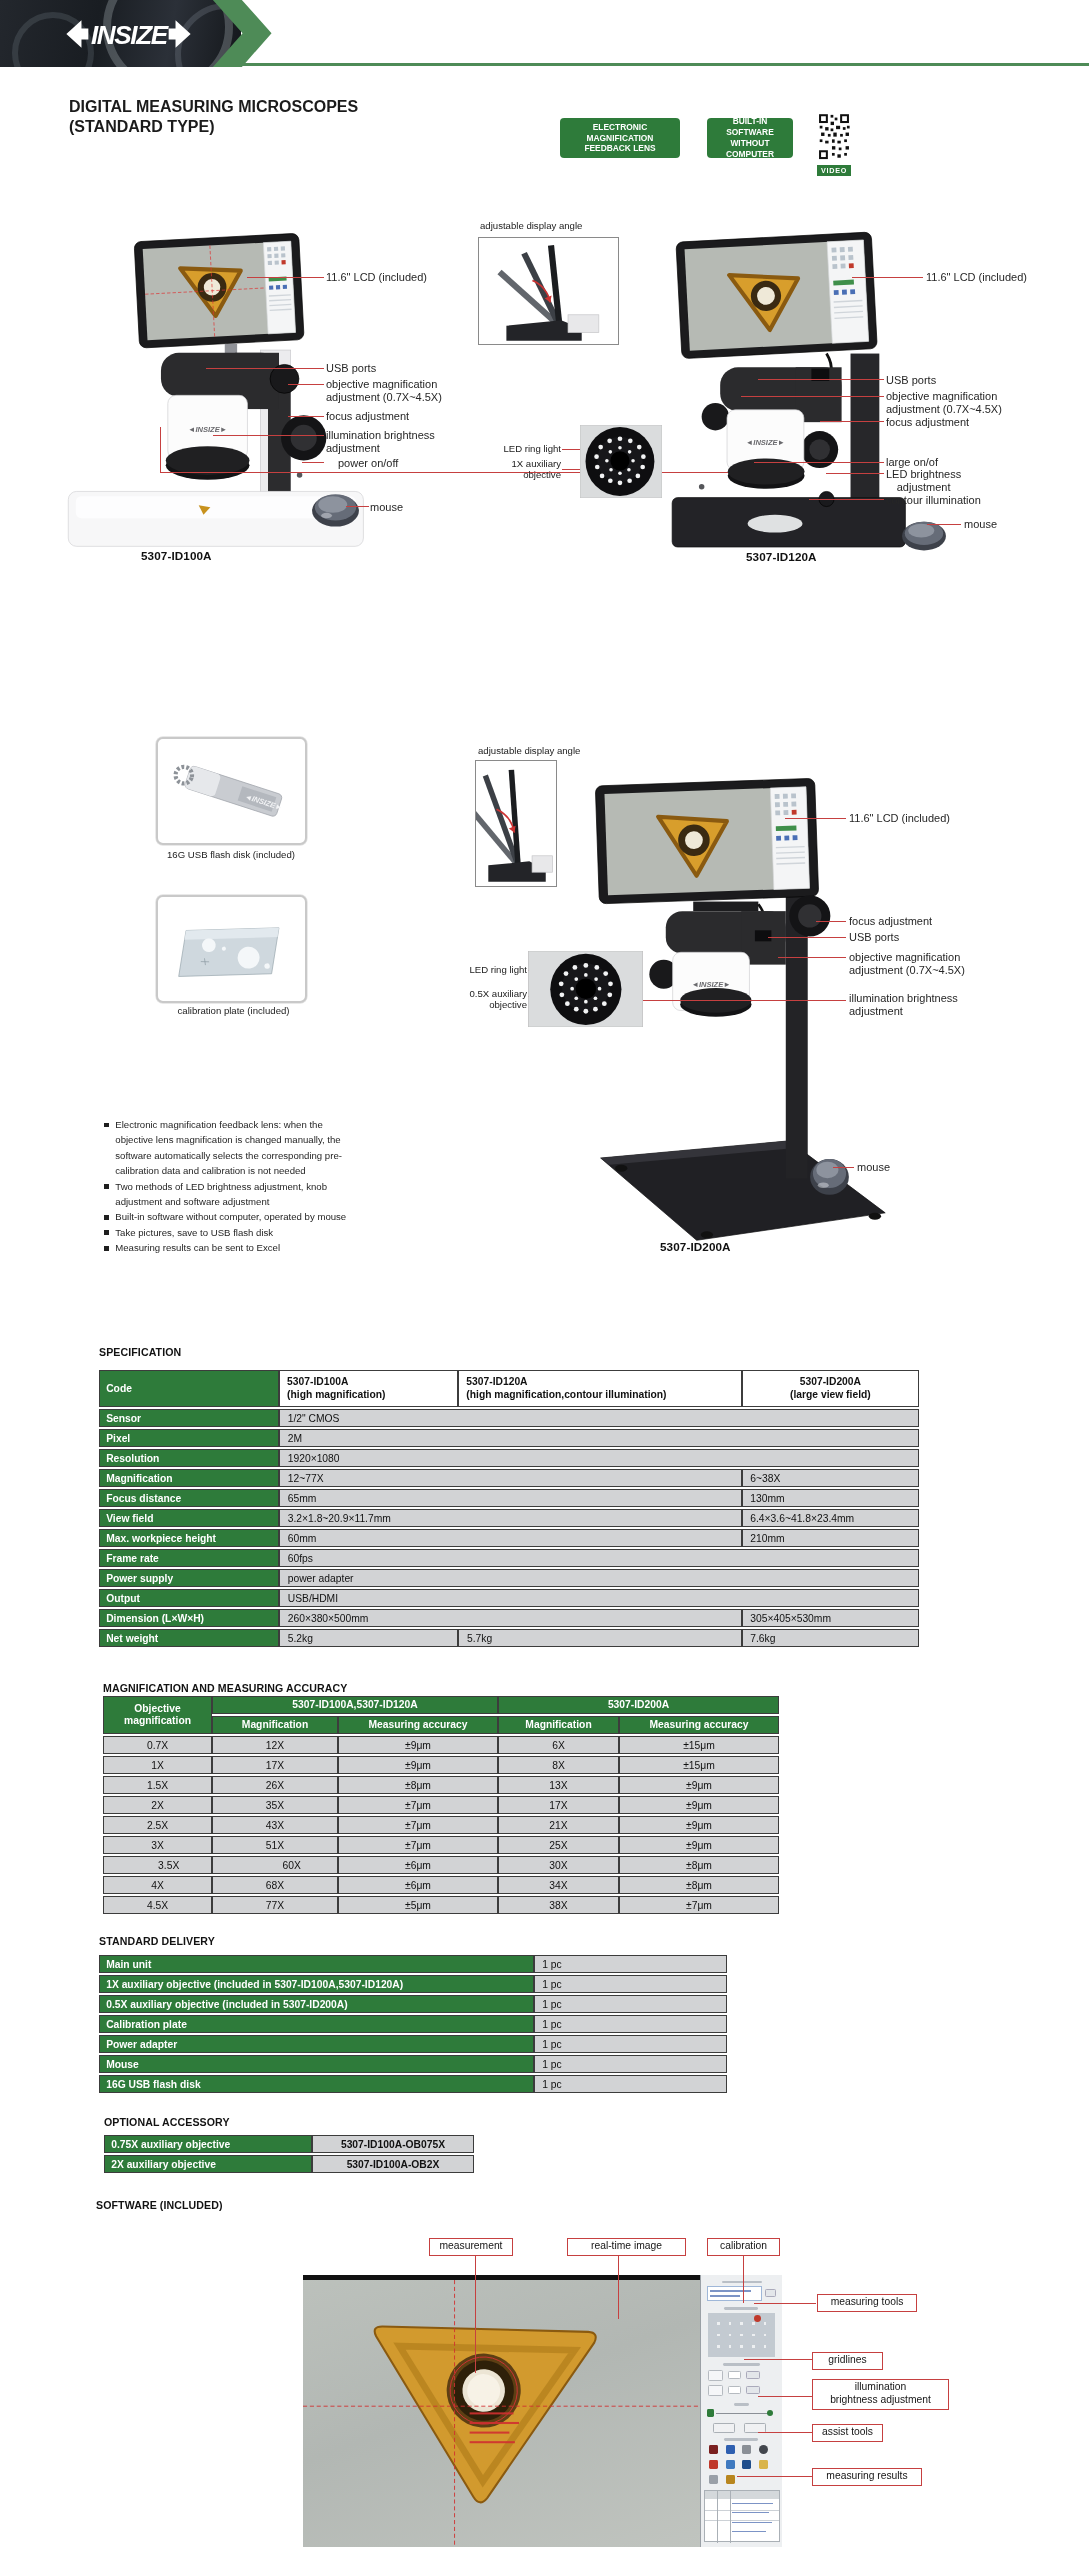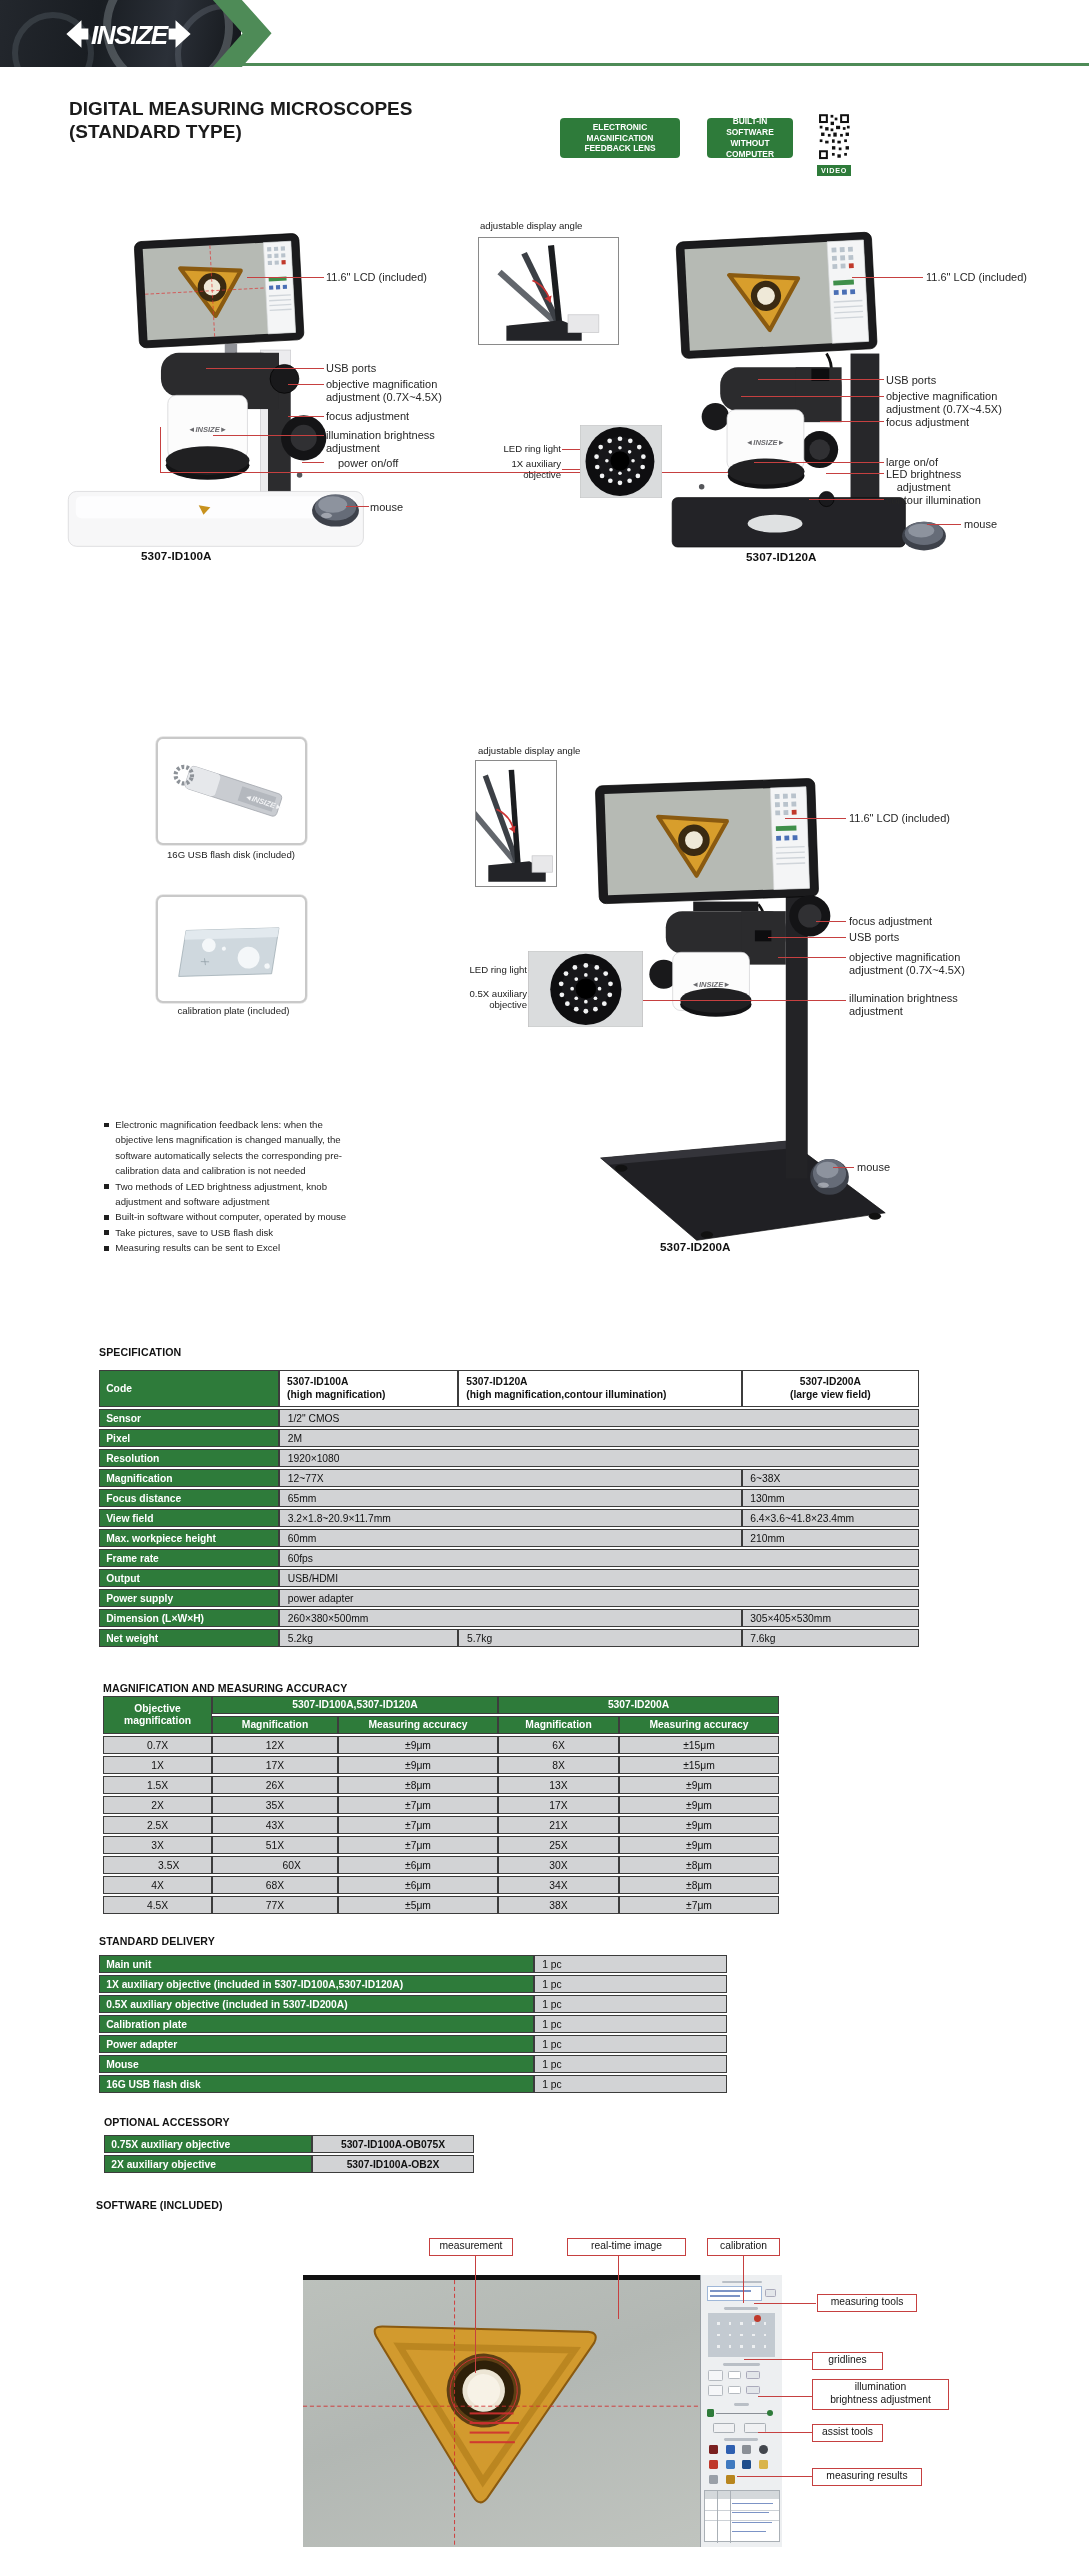--- a/index.html
+++ b/index.html
@@ -7,21 +7,21 @@
   .page { position:relative; width:1089px; height:2576px; background:#fff; overflow:hidden; }
   .abs { position:absolute; }
 
   
   .hdr-photo { left:0; top:0; width:241px; height:67px; background:linear-gradient(100deg,#23272d 0%,#191d22 40%,#2b3038 70%,#14171b 100%); overflow:hidden; }
   .circ { position:absolute; border-radius:50%; }
   .hdr-line { left:233px; top:63px; width:856px; height:3.4px; background:#4e8b57; }
   .badge { background:#2e7b3a; color:#fff; border-radius:4.1px; display:flex; align-items:center; justify-content:center; text-align:center; font-size:8.4px; font-weight:600; line-height:1.3; padding:2.7px 4.1px; white-space:pre-line; }
   .qr-video { background:#2e7b3a; color:#fff; font-size:7.2px; font-weight:bold; text-align:center; line-height:11px; letter-spacing:0.7px; }
 
-  .page-title { left:69px; top:97px; font-size:19px; font-weight:800; line-height:1.23; color:#1b1b1b; }
+  .page-title { left:69px; top:97px; font-size:16px; font-weight:800; line-height:1.23; color:#1b1b1b; }
 
   .caption { font-size:11.7px; font-weight:800; color:#111; letter-spacing:0.1px; }
   .callout { font-size:11px; color:#262626; line-height:1.2; white-space:pre-line; }
   .inset-label { font-size:9.6px; color:#222; }
   .inset-box { border:0.7px solid #8a8a8a; background:#fff; }
   .redline-h { background:#c64040; height:1.4px; }
   .redline-v { background:#c64040; width:1.4px; }
 
   .frame { border:2.1px solid #c9c9c9; border-radius:6.9px; background:#fff; box-shadow:0 0 0 0.7px #e2e2e2; }
 
@@ -536,26 +536,26 @@
         <tr>
           <td class="t-label" style="white-space: pre-line;">Max. workpiece height</td>
           <td class="t-val" colspan="2" style="white-space: pre-line;">60mm</td>
           <td class="t-val" style="white-space: pre-line;">210mm</td>
         </tr>
         <tr>
           <td class="t-label" style="white-space: pre-line;">Frame rate</td>
           <td class="t-val" colspan="3" style="white-space: pre-line;">60fps</td>
         </tr>
         <tr>
+          <td class="t-label" style="white-space: pre-line;">Power supply</td>
+          <td class="t-val" colspan="3" style="white-space: pre-line;">power adapter</td>
+        </tr>
+        <tr>
           <td class="t-label" style="white-space: pre-line;">Output</td>
           <td class="t-val" colspan="3" style="white-space: pre-line;">USB/HDMI</td>
-        </tr>
-        <tr>
-          <td class="t-label" style="white-space: pre-line;">Power supply</td>
-          <td class="t-val" colspan="3" style="white-space: pre-line;">power adapter</td>
         </tr>
         <tr>
           <td class="t-label" style="white-space: pre-line;">Dimension (L×W×H)</td>
           <td class="t-val" colspan="2" style="white-space: pre-line;">260×380×500mm</td>
           <td class="t-val" style="white-space: pre-line;">305×405×530mm</td>
         </tr>
         <tr>
           <td class="t-label" style="white-space: pre-line;">Net weight</td>
           <td class="t-val" style="white-space: pre-line;">5.2kg</td>
           <td class="t-val" style="white-space: pre-line;">5.7kg</td>

